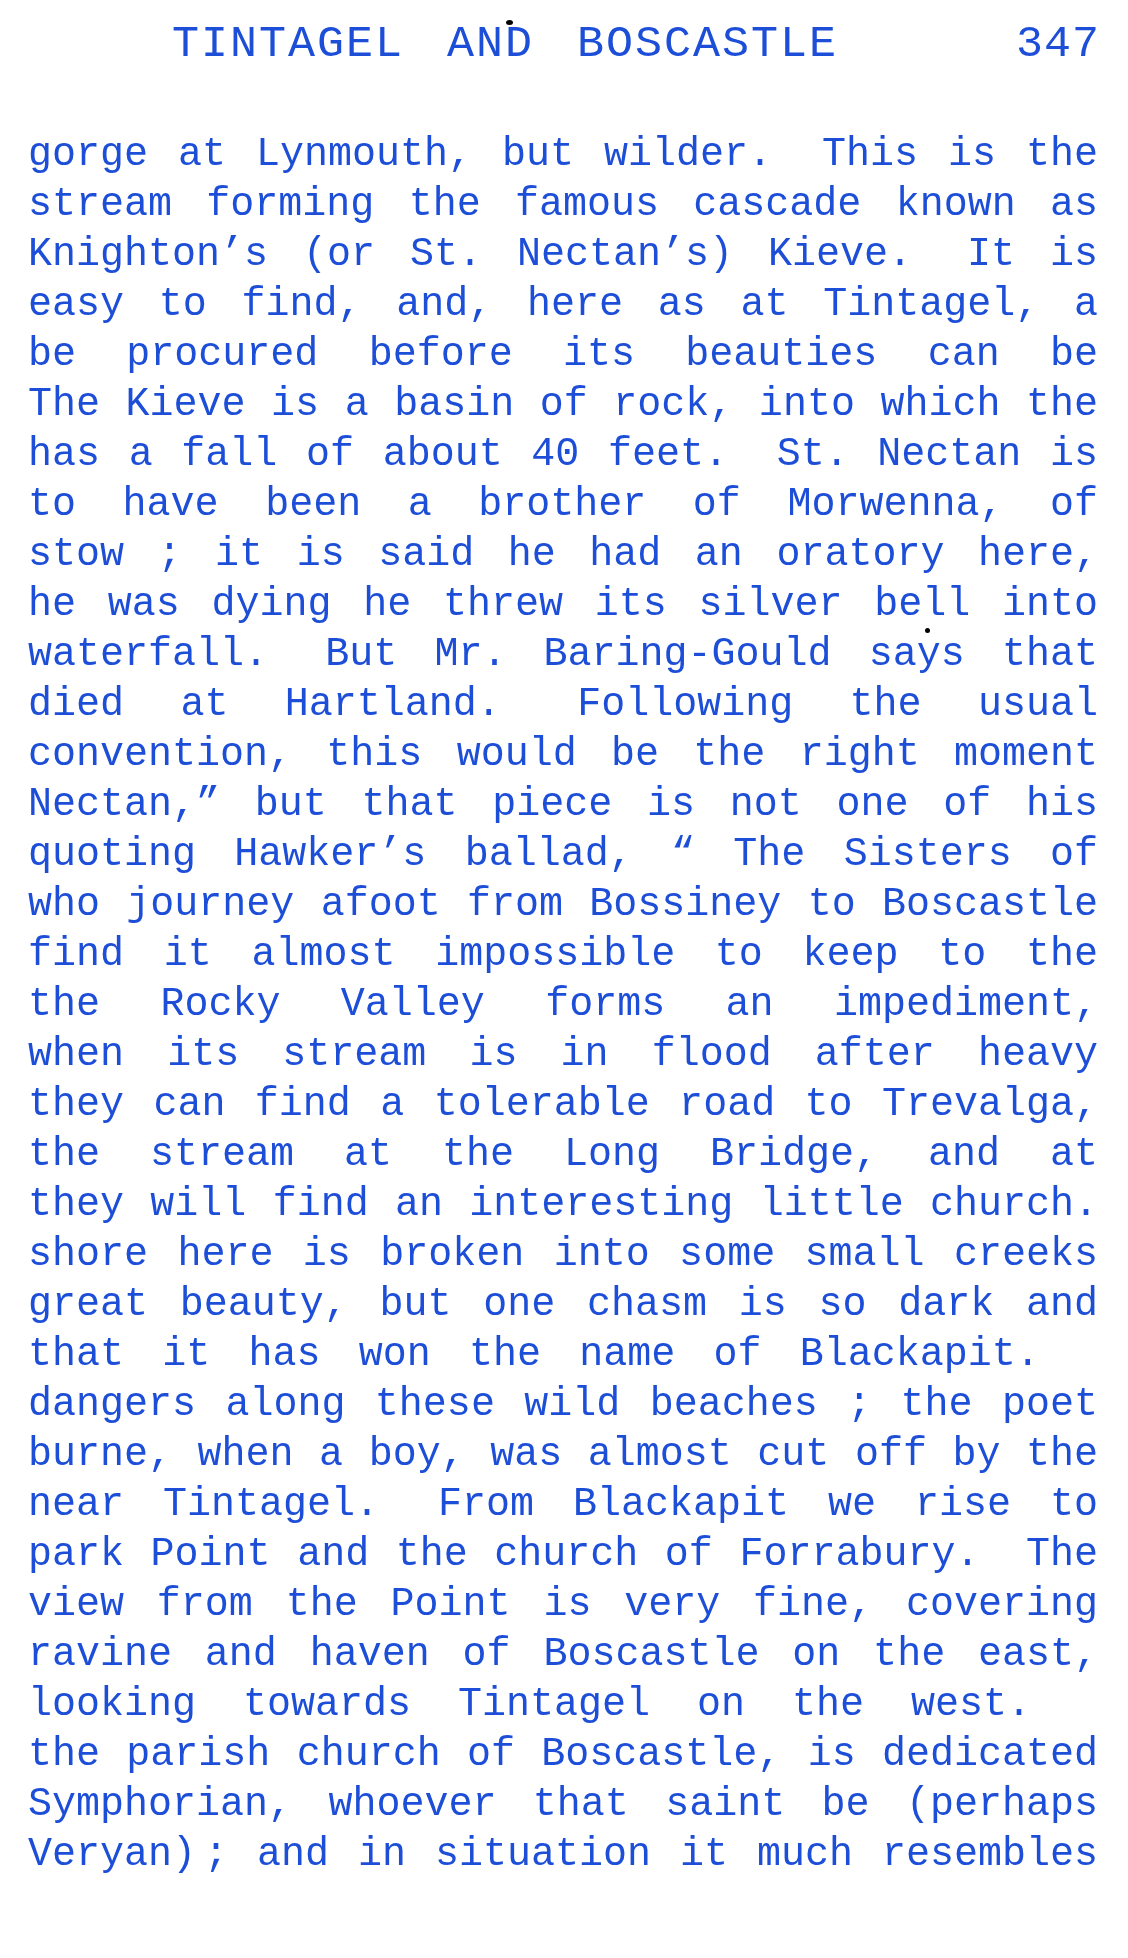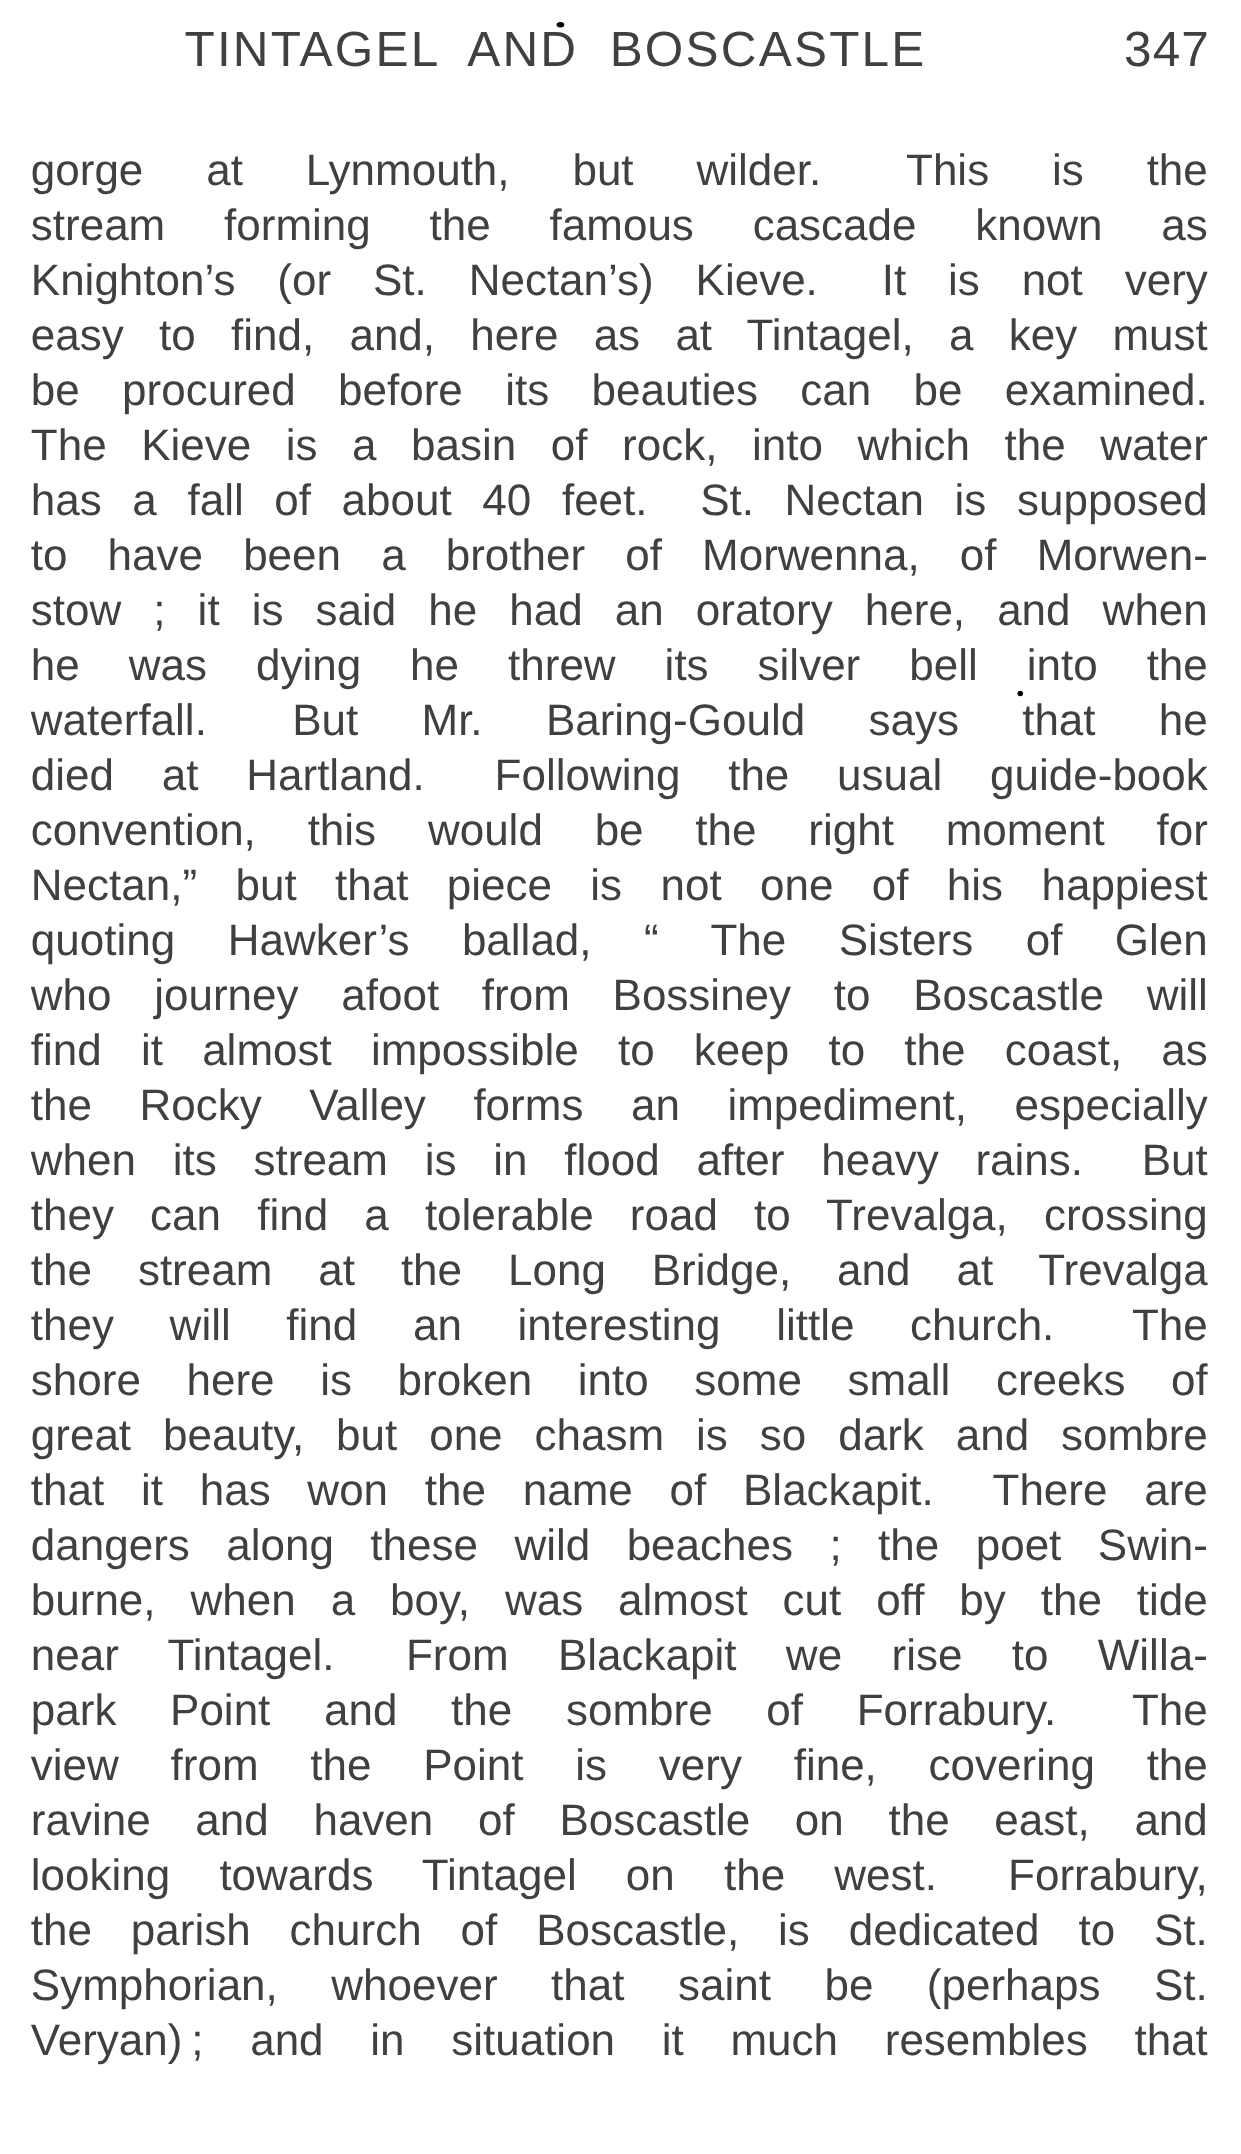--- a/index.html
+++ b/index.html
@@ -5,22 +5,22 @@
   html, body {
     margin: 0;
     padding: 0;
     background: #ffffff;
   }
   .book-page {
     position: relative;
     width: 1128px;
     height: 1958px;
     background: #ffffff;
-    color: #404040;
-    font-family: Liberation Sans, sans-serif;
+    color: #1d4ed8;
+    font-family: Liberation Mono, monospace;
     overflow: hidden;
   }
   .running-head {
     position: absolute;
     top: 20px;
     left: 30px;
     right: 28px;
     height: 50px;
   }
   .running-head .title {
@@ -105,21 +105,21 @@
       <div class="line">when its stream is in flood after heavy rains.  But</div>
       <div class="line">they can find a tolerable road to Trevalga, crossing</div>
       <div class="line">the stream at the Long Bridge, and at Trevalga</div>
       <div class="line">they will find an interesting little church.  The</div>
       <div class="line">shore here is broken into some small creeks of</div>
       <div class="line">great beauty, but one chasm is so dark and sombre</div>
       <div class="line">that it has won the name of Blackapit.  There are</div>
       <div class="line">dangers along these wild beaches ; the poet Swin-</div>
       <div class="line">burne, when a boy, was almost cut off by the tide</div>
       <div class="line">near Tintagel.  From Blackapit we rise to Willa-</div>
-      <div class="line">park Point and the sombre of Forrabury.  The</div>
+      <div class="line">park Point and the church of Forrabury.  The</div>
       <div class="line">view from the Point is very fine, covering the</div>
       <div class="line">ravine and haven of Boscastle on the east, and</div>
       <div class="line">looking towards Tintagel on the west.  Forrabury,</div>
       <div class="line">the parish church of Boscastle, is dedicated to St.</div>
       <div class="line">Symphorian, whoever that saint be (perhaps St.</div>
       <div class="line">Veryan) ; and in situation it much resembles that</div>
     </div>
 
 </div>
 

